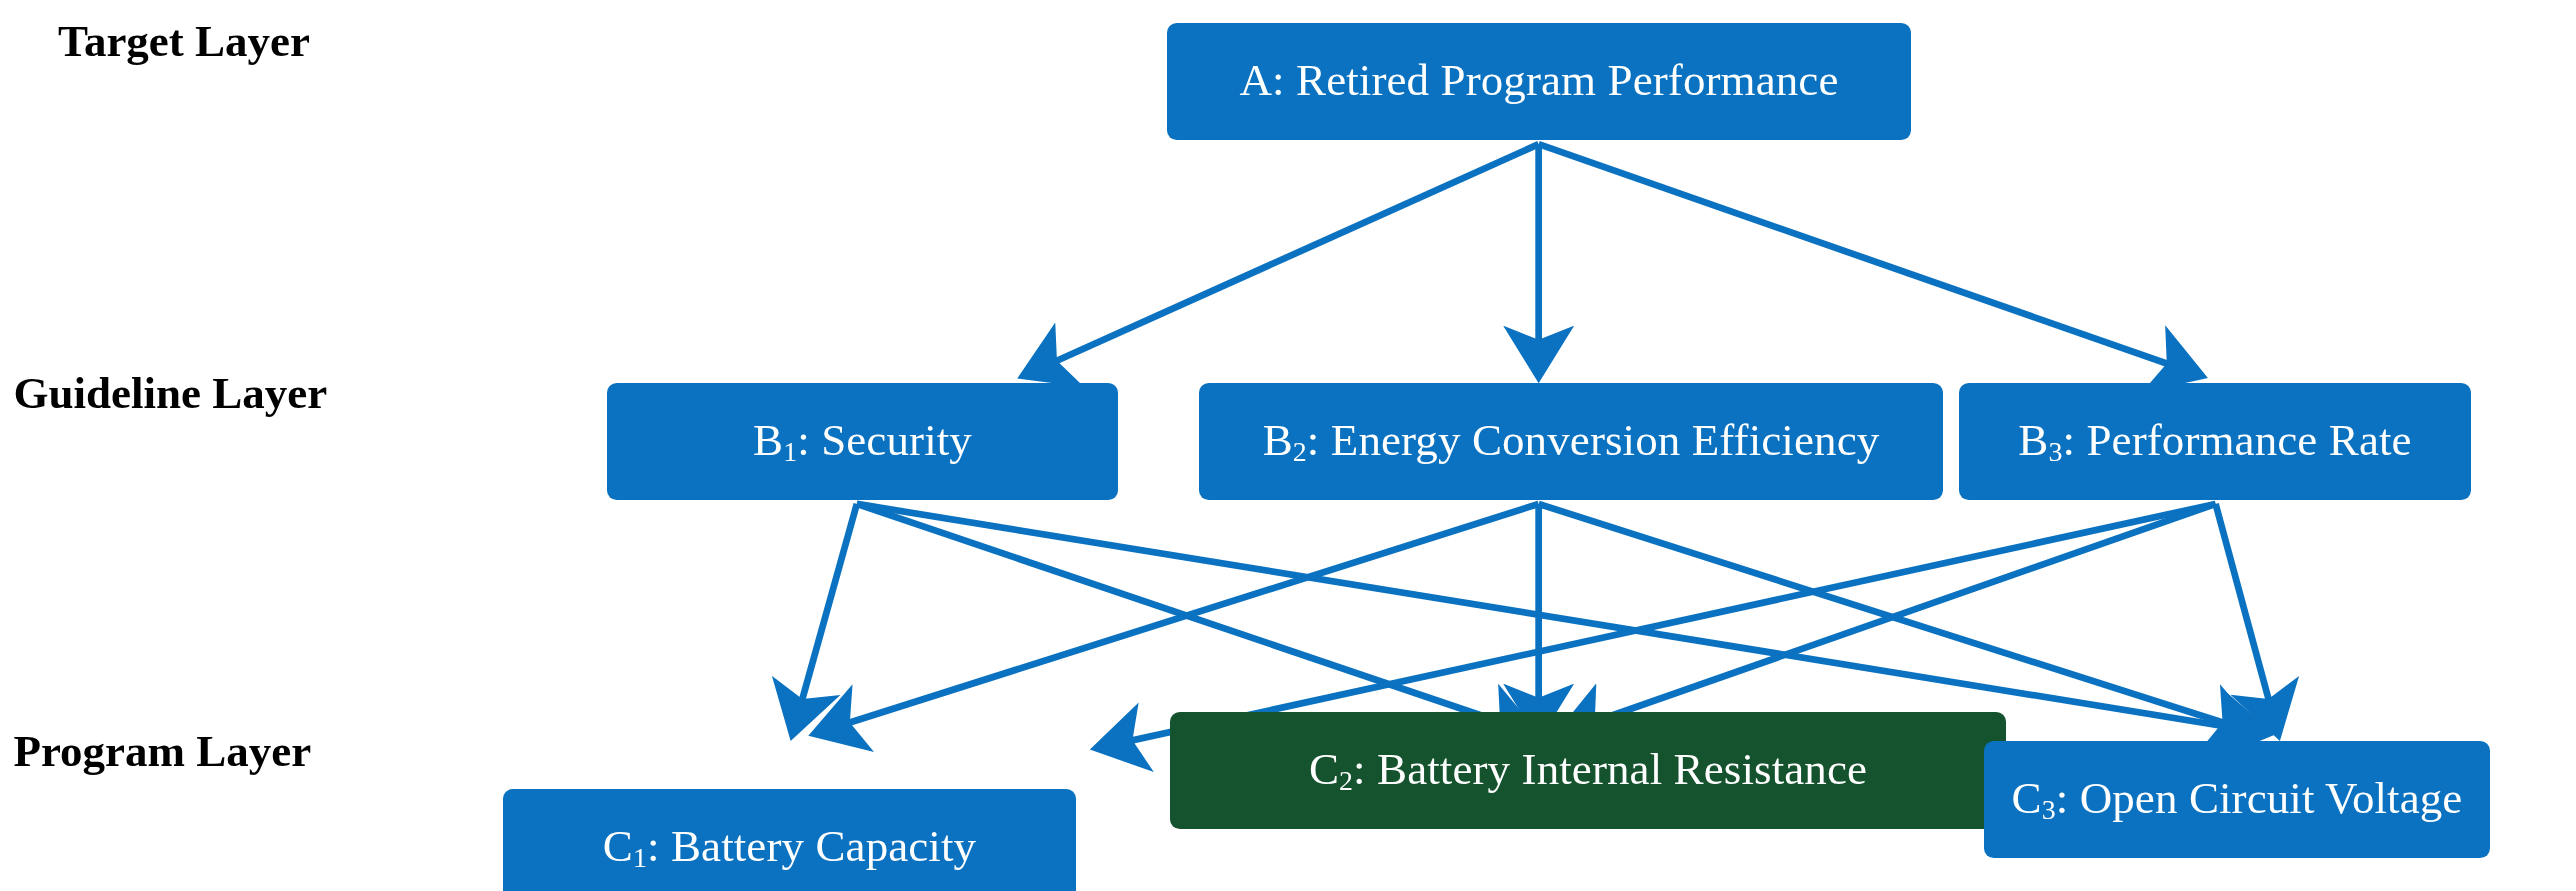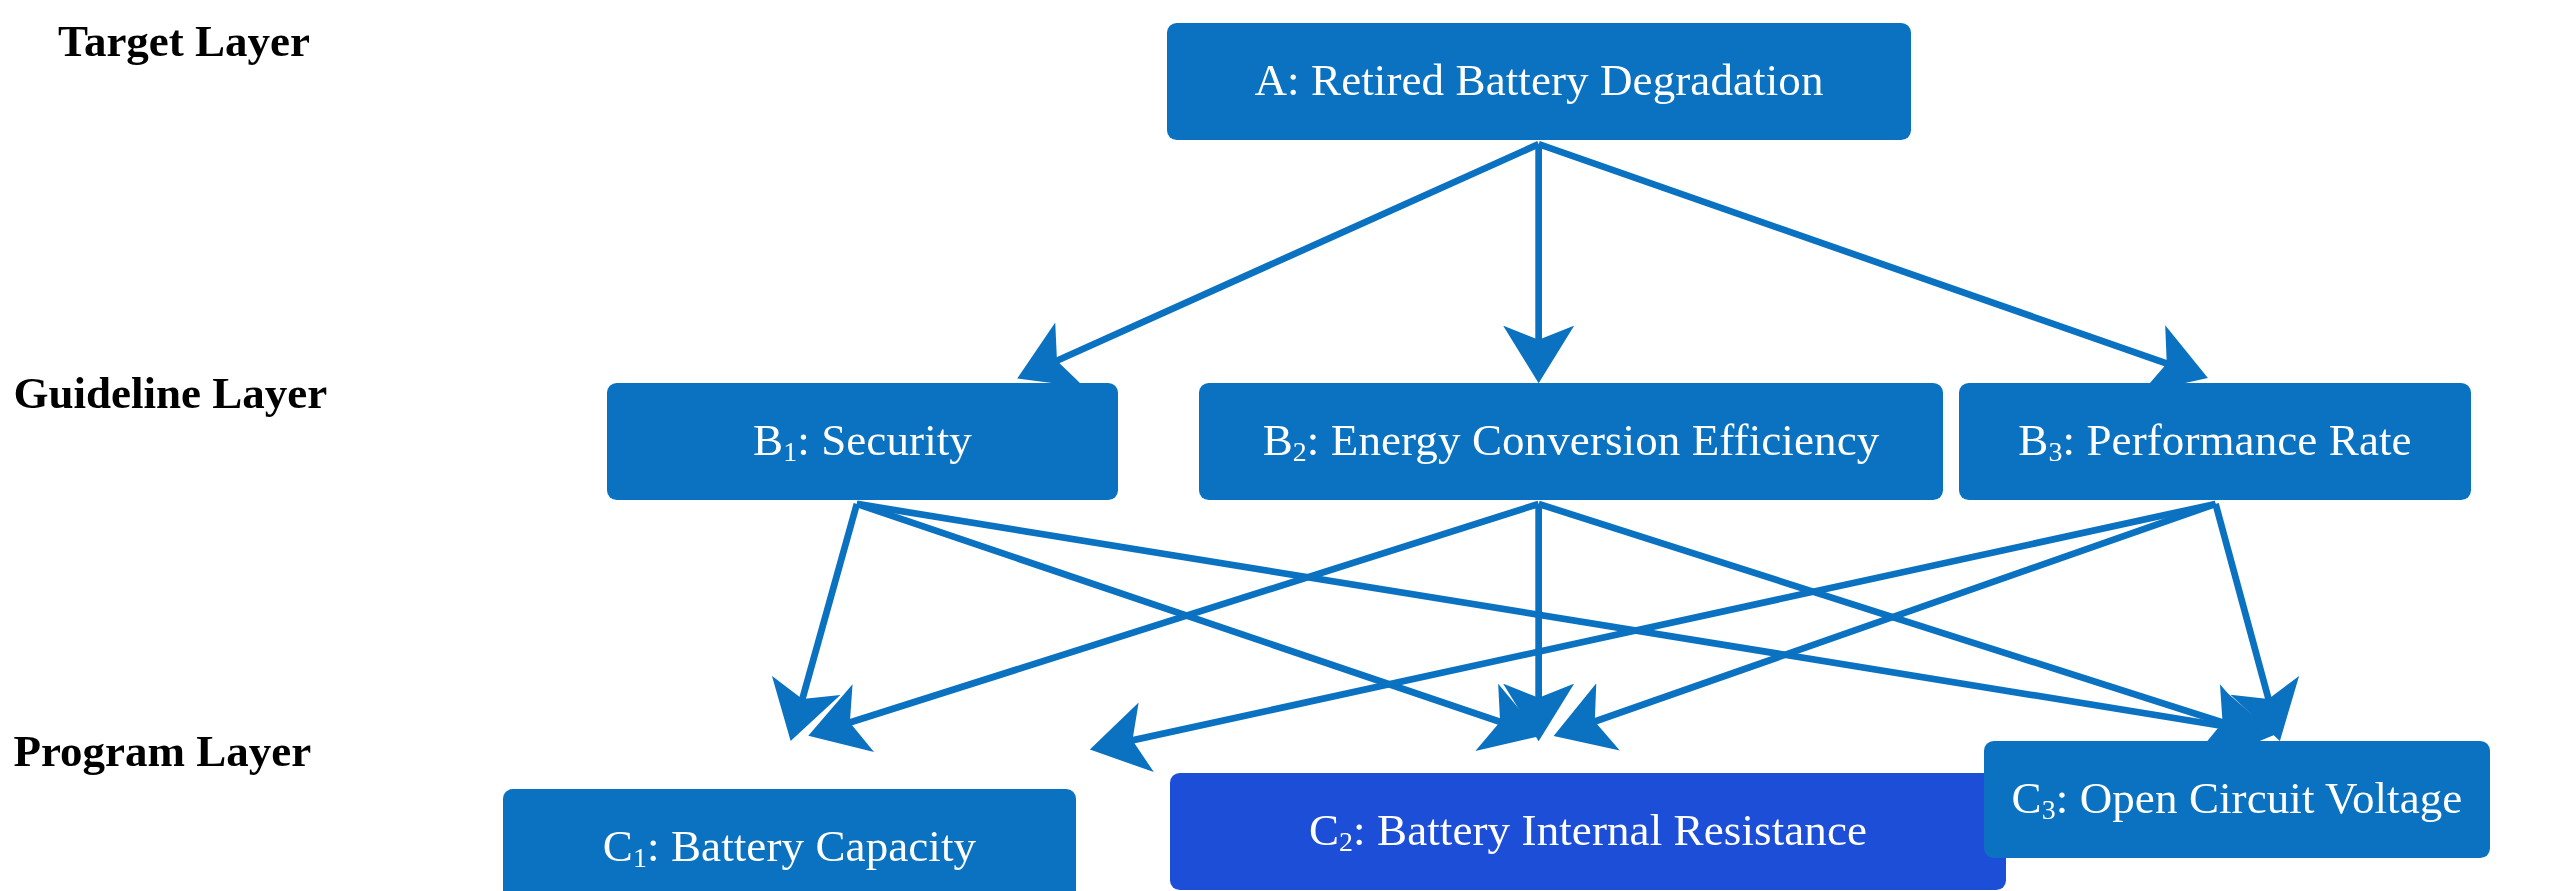--- a/index.html
+++ b/index.html
@@ -93,40 +93,40 @@
       <line x1="3633" y1="826" x2="2560" y2="1202"></line>
       <line x1="3633" y1="826" x2="3735" y2="1202"></line>
     </g>
   </svg>
 
   <div class="layer-label" style="left:23px; top:19px;margin-left:35px;">Target Layer</div>
   <div class="layer-label" style="left:13.4px; top:371px;">Guideline Layer</div>
   <div class="layer-label" style="left:13.4px; top:729px;">Program Layer</div>
 
   <div class="node" style="left:1167px; top:23px; width:744px; height:117px; background:#0a72c0;">
-    <span class="lbl"><span>A</span><span>: </span><span>Retired Battery Degradation</span></span>
+    <span class="lbl"><span>A</span><span>: </span><span>Retired Program Performance</span></span>
   </div>
 
   <div class="node" style="left:607px; top:383px; width:511px; height:117px; background:#0a72c0;">
     <span class="lbl"><span>B</span><sub>1</sub><span>: </span><span>Security</span></span>
   </div>
 
   <div class="node" style="left:1167px; top:383px; width:744px; height:117px; background:#0a72c0;margin-left:32px;">
     <span class="lbl"><span>B</span><sub>2</sub><span>: </span><span>Energy Conversion Efficiency</span></span>
   </div>
 
   <div class="node" style="left:1959px; top:383px; width:512px; height:117px; background:#0a72c0;">
     <span class="lbl"><span>B</span><sub>3</sub><span>: </span><span>Performance Rate</span></span>
   </div>
 
   <div class="node" style="left:503px; top:741px; width:573px; height:117px; background:#0a72c0;margin-top:48px;">
     <span class="lbl"><span>C</span><sub>1</sub><span>: </span><span>Battery Capacity</span></span>
   </div>
 
-  <div class="node" style="left:1170px; top:773px; width:836px; height:117px; background:#1d4ed8;">
+  <div class="node" style="left:1170px; top:712px; width:836px; height:117px; background:#14532d;">
     <span class="lbl"><span>C</span><sub>2</sub><span>: </span><span>Battery Internal Resistance</span></span>
   </div>
 
   <div class="node" style="left:1984px; top:741px; width:506px; height:117px; background:#0a72c0;">
     <span class="lbl"><span>C</span><sub>3</sub><span>: </span><span>Open Circuit Voltage</span></span>
   </div>
 
 </div>
 
 

